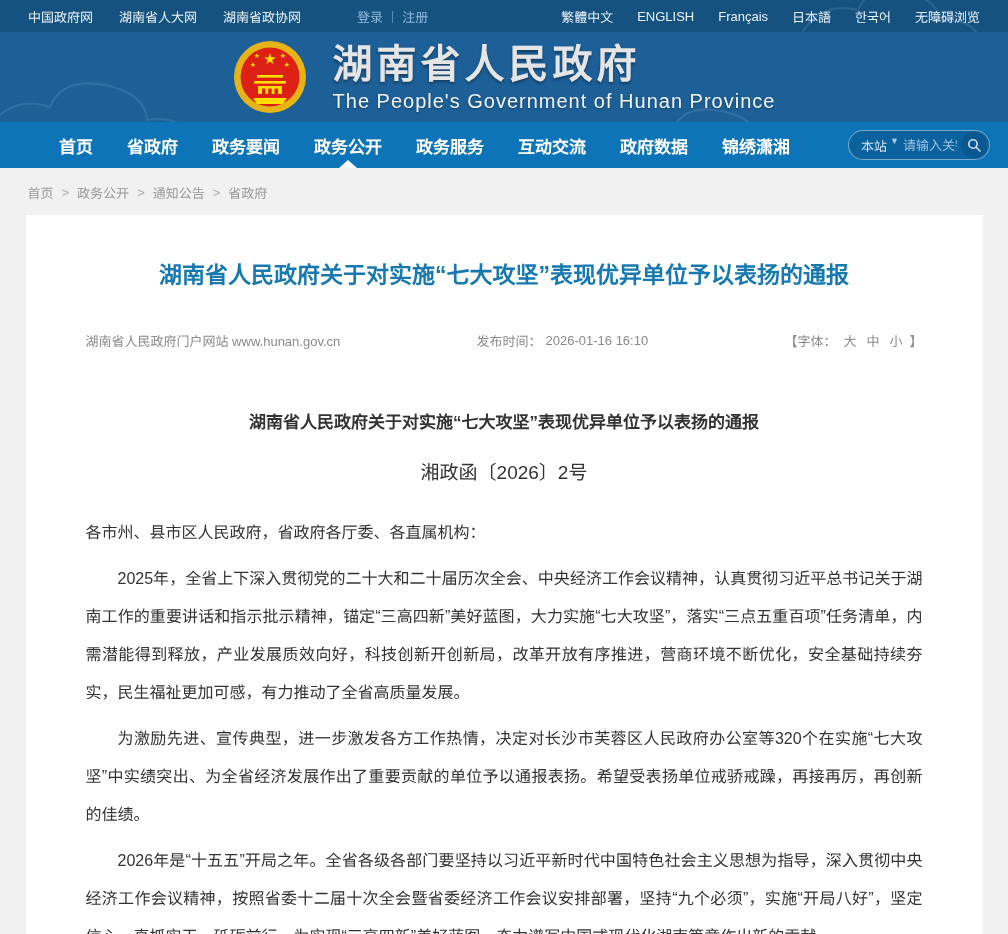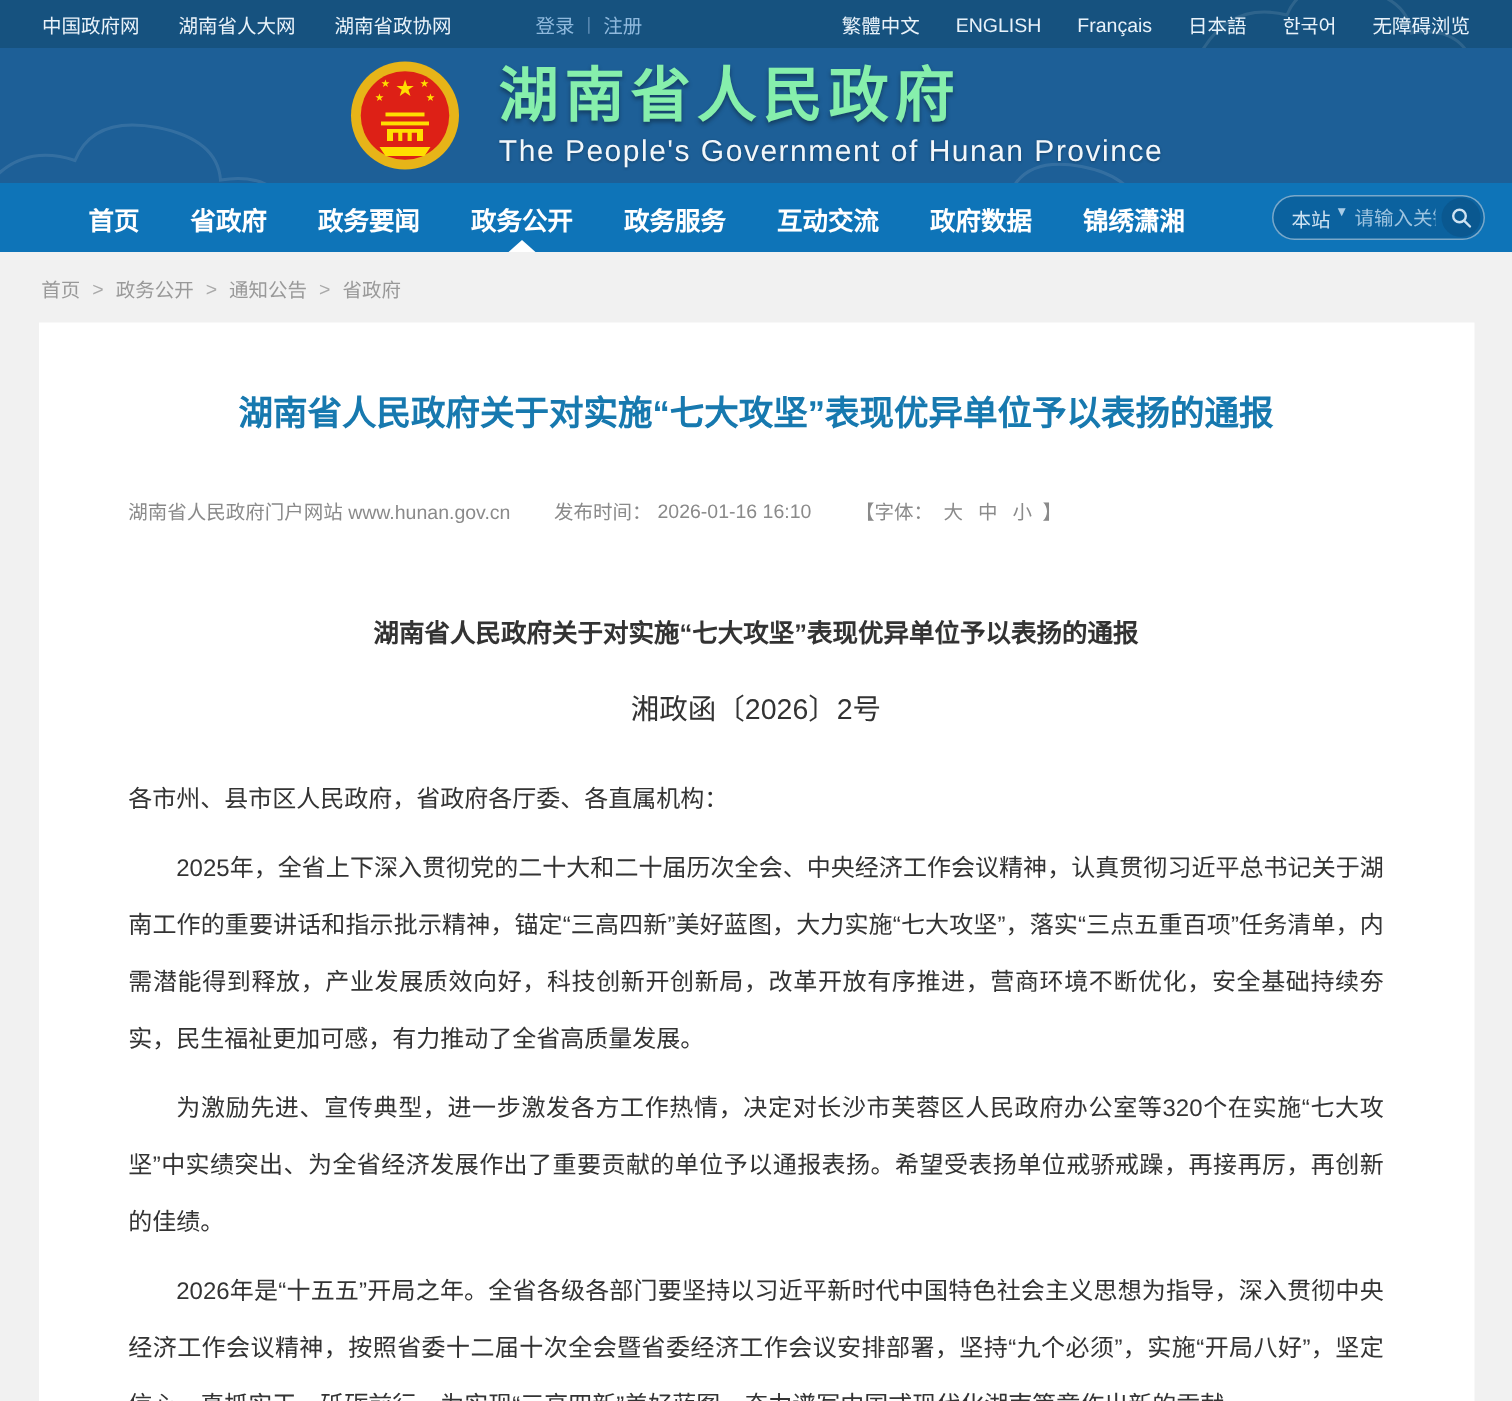--- a/index.html
+++ b/index.html
@@ -15,21 +15,21 @@
   .auth { display:flex; align-items:center; gap:8px; margin-left:30px; }
   .auth a { color:#8fb9dd; }
   .auth .sep { color:#5d8cb4; font-size:12px; }
   .topbar-right { margin-left:auto; display:flex; align-items:center; gap:24px; }
   .topbar-right a { color:#e8f2fa;text-align:center; }
 
   
   .banner { height:90px; background:#1d5f97; position:relative; overflow:hidden; }
   .banner-inner { height:100%; display:flex; align-items:center; justify-content:center; gap:26px; }
   .emblem { width:74px; height:74px; flex:0 0 auto; }
-  .brand-cn { font-size:40px; font-weight:bold; color:#86efac; letter-spacing:4px;
+  .brand-cn { font-size:40px; font-weight:bold; color:#e5e5e5; letter-spacing:4px;
     text-shadow:0 2px 3px rgba(0,0,0,.35); line-height:1.1; }
   .brand-en { font-size:20px; font-weight:normal; color:#f2f7fb; letter-spacing:1px; margin-top:4px;
     text-shadow:0 1px 2px rgba(0,0,0,.3); }
   .cloud { position:absolute; opacity:.10; stroke:#ffffff; fill:none; stroke-width:2; }
   .cloud.c1 { right:-20px; top:-30px; }
   .cloud.c2 { left:-30px; bottom:-40px; }
   .cloud.c3 { right:180px; bottom:-55px; }
 
   
   .nav { height:46px; background:#0e74b8; display:flex; align-items:center; padding:0 18px 0 42px; }
@@ -52,21 +52,21 @@
   
   .crumb-wrap { width:957px; margin:0 auto; padding:15px 2px 13px; }
   .crumb { font-size:13px; color:#999; display:flex; gap:8px; align-items:center; }
   .crumb a { color:#999; text-decoration:none; cursor:pointer; }
   .crumb .gt { color:#aaa; }
 
   
   .card { width:957px; margin:0 auto; background:#ffffff; padding:44px 60px 80px; min-height:720px; }
   .art-title { text-align:center; font-size:23px; font-weight:bold; color:#1779af; line-height:1.4; }
   .art-meta { margin-top:40px; text-align:center; font-size:13px; color:#8a8a8a;
-    display:flex; justify-content:flex-start; gap:29px; align-items:center; }
+    display:flex; justify-content:space-between; gap:29px; align-items:center; }
   .art-meta .grp { display:inline-flex; gap:4px; align-items:center; }
   .fontsize a { color:#8a8a8a; text-decoration:none; margin:0 3px; cursor:pointer; }
 
   .doc { margin-top:58px; color:#333; }
   .doc-title { text-align:center; font-size:17px; font-weight:bold; color:#333; }
   .doc-number { text-align:center; font-size:19px; margin-top:24px; }
   .doc-body { margin-top:30px; font-size:16px; line-height:38px; text-align:justify; }
   .doc-body p { text-indent:2em; margin-top:8px; }
   .doc-body .salutation { text-indent:0; }
 </style>

